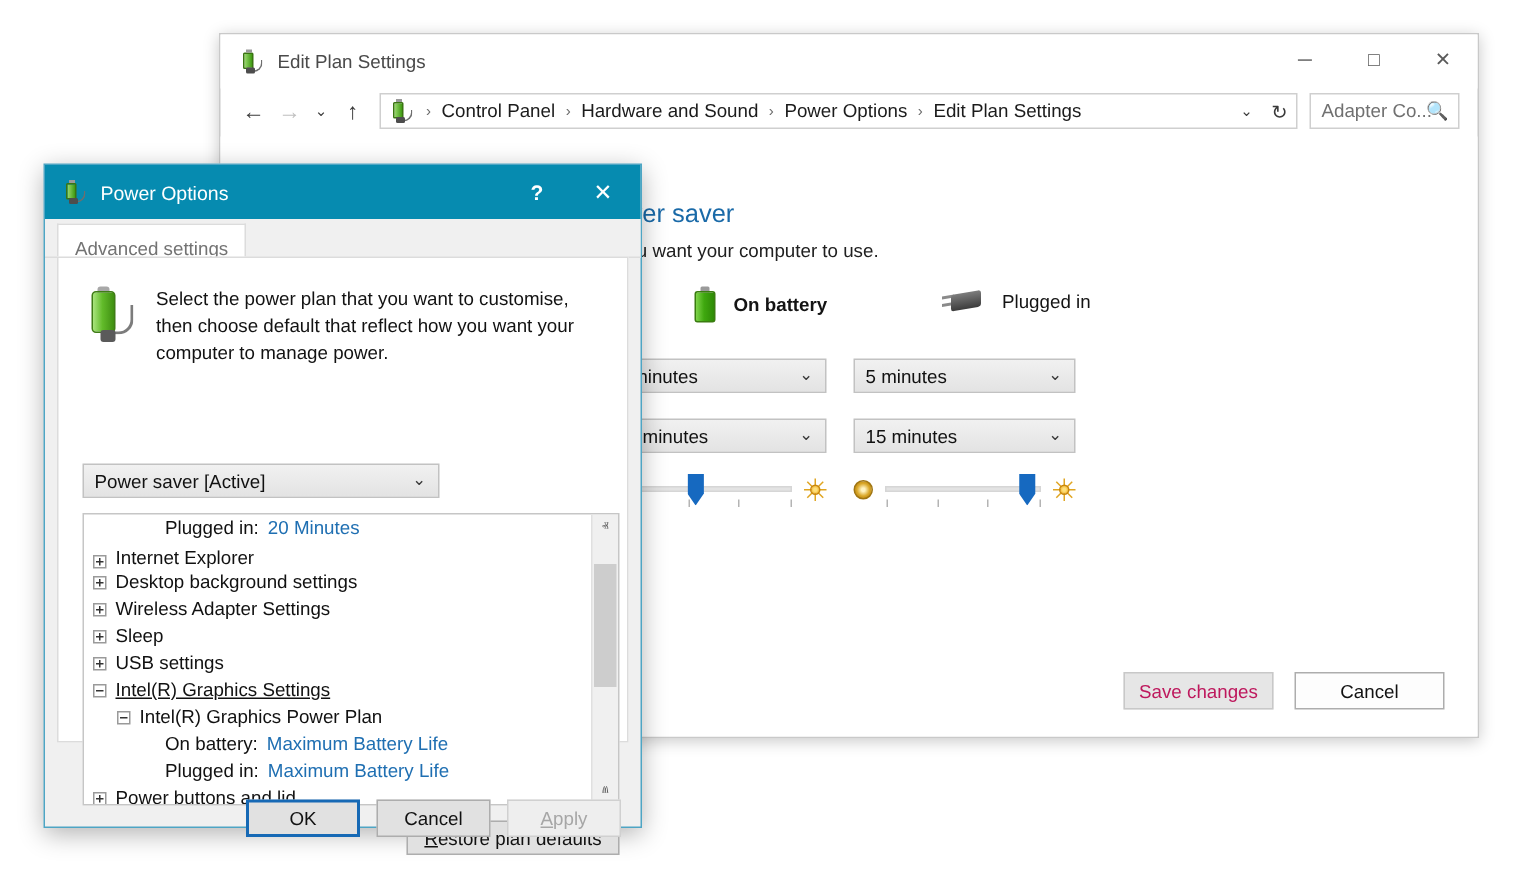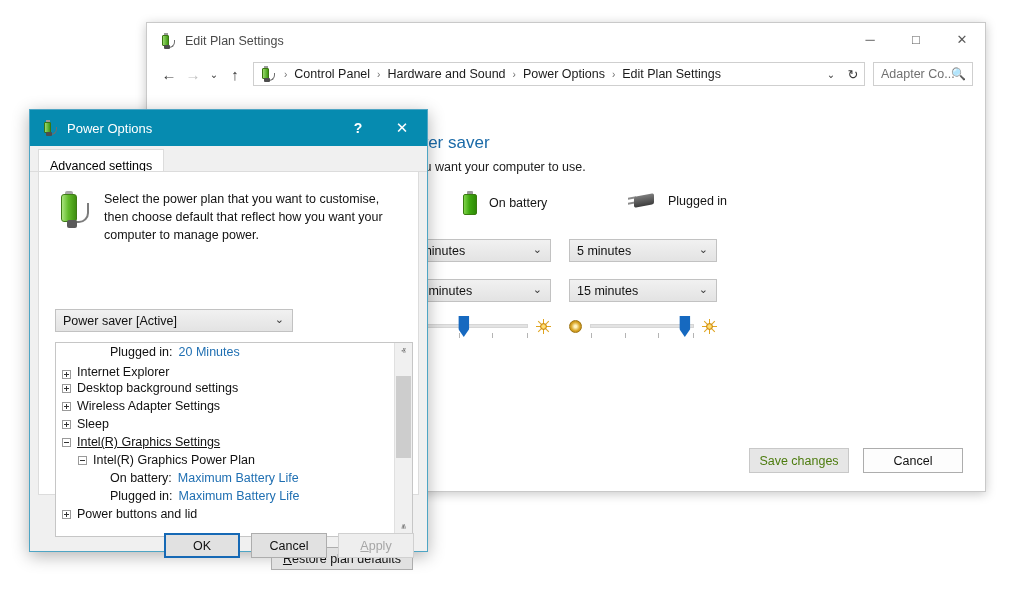--- a/index.html
+++ b/index.html
@@ -305,21 +305,21 @@
     border: 1px solid #adadad;
     background: #e1e1e1;
     font-size: 12.5px;
     color: #111;
     display: flex;
     align-items: center;
     justify-content: center;
     box-sizing: border-box;
     margin-left: 14px;
   }
-  .win-btn.disabled { color: #4d7c0f; background: #e6e6e6; border-color: #c8c8c8; }
+  .win-btn.disabled { color: #be185d; background: #e6e6e6; border-color: #c8c8c8; }
   .win-btn.white { background: #fdfdfd; }
 
   
   #po-dialog {
     position: absolute;
     left: 29px;
     top: 109px;
     width: 399px;
     height: 443px;
     background: #f0f0f0;
@@ -367,21 +367,21 @@
   #po-tab {
     position: absolute;
     left: 8px; top: 3px;
     height: 23px;
     padding: 16px 11px;
     background: #ffffff;
     border: 1px solid #dcdcdc;
     border-bottom: none;
     display: flex; align-items: center;
     font-size: 12.5px;
-    color: #000000;
+    color: #737373;
     box-sizing: border-box;
   }
   #po-panel {
     position: absolute;
     left: 8px; right: 8px;
     top: 61px;
     bottom: 56px;
     background: #ffffff;
     border: 1px solid #dcdcdc;
     box-sizing: border-box;
@@ -638,21 +638,21 @@
       <span class="ph">Adapter Co...</span>
       <span class="sicon">🔍</span>
     </div>
   </div>
 
   <div id="cp-content">
     <div id="cp-heading">Change settings for the plan: Power saver</div>
     <div id="cp-subheading">Choose the sleep and display settings that you want your computer to use.</div>
 
     <div id="cp-powerhdr">
-      <div class="phcol" style="left:290px;">
+      <div class="phcol" style="left:290px;font-weight:bold;">
         <span class="battery-icon">
           <span class="cap"></span>
             <span class="body"></span>
         </span>
         <span class="lbl">On battery</span>
       </div>
       <div class="phcol" style="left:455px;">
         <span class="plug-icon">
           <span class="p1"></span>
             <span class="p2"></span>
@@ -787,20 +787,24 @@
             <span class="tr-lbl">Desktop background settings</span>
           </div>
           <div class="tr-row" style="padding-left: 6px;">
             <span class="tr-expander plus"></span>
             <span class="tr-lbl">Wireless Adapter Settings</span>
           </div>
           <div class="tr-row" style="padding-left: 6px;">
             <span class="tr-expander plus"></span>
             <span class="tr-lbl">Sleep</span>
           </div>
+          <div class="tr-row" style="padding-left: 6px;">
+            <span class="tr-expander plus"></span>
+            <span class="tr-lbl">USB settings</span>
+          </div>
           <div class="tr-row" style="padding-left: 6px; text-decoration: underline;">
             <span class="tr-expander"></span>
             <span class="tr-lbl">Intel(R) Graphics Settings</span>
           </div>
           <div class="tr-row" style="padding-left: 22px;">
             <span class="tr-expander"></span>
             <span class="tr-lbl">Intel(R) Graphics Power Plan</span>
           </div>
           <div class="tr-row" style="padding-left: 54px;">
             <span style="width: 0px; flex: 0 0 auto;"></span>

